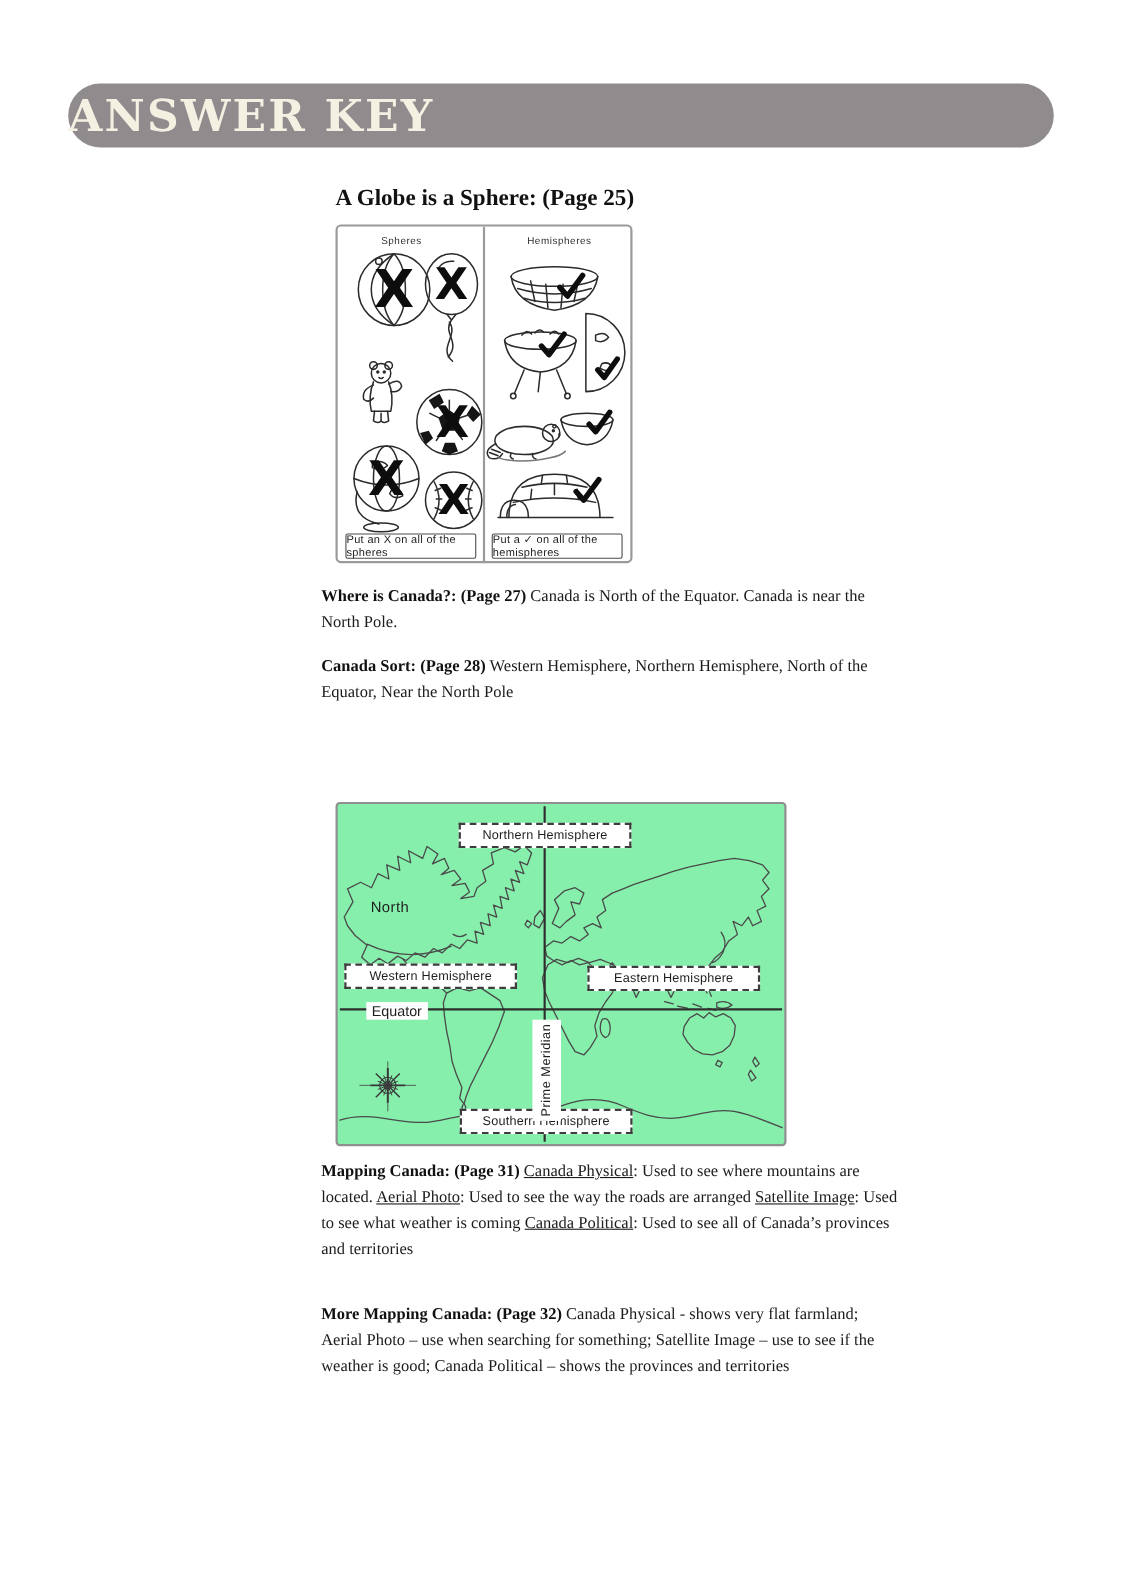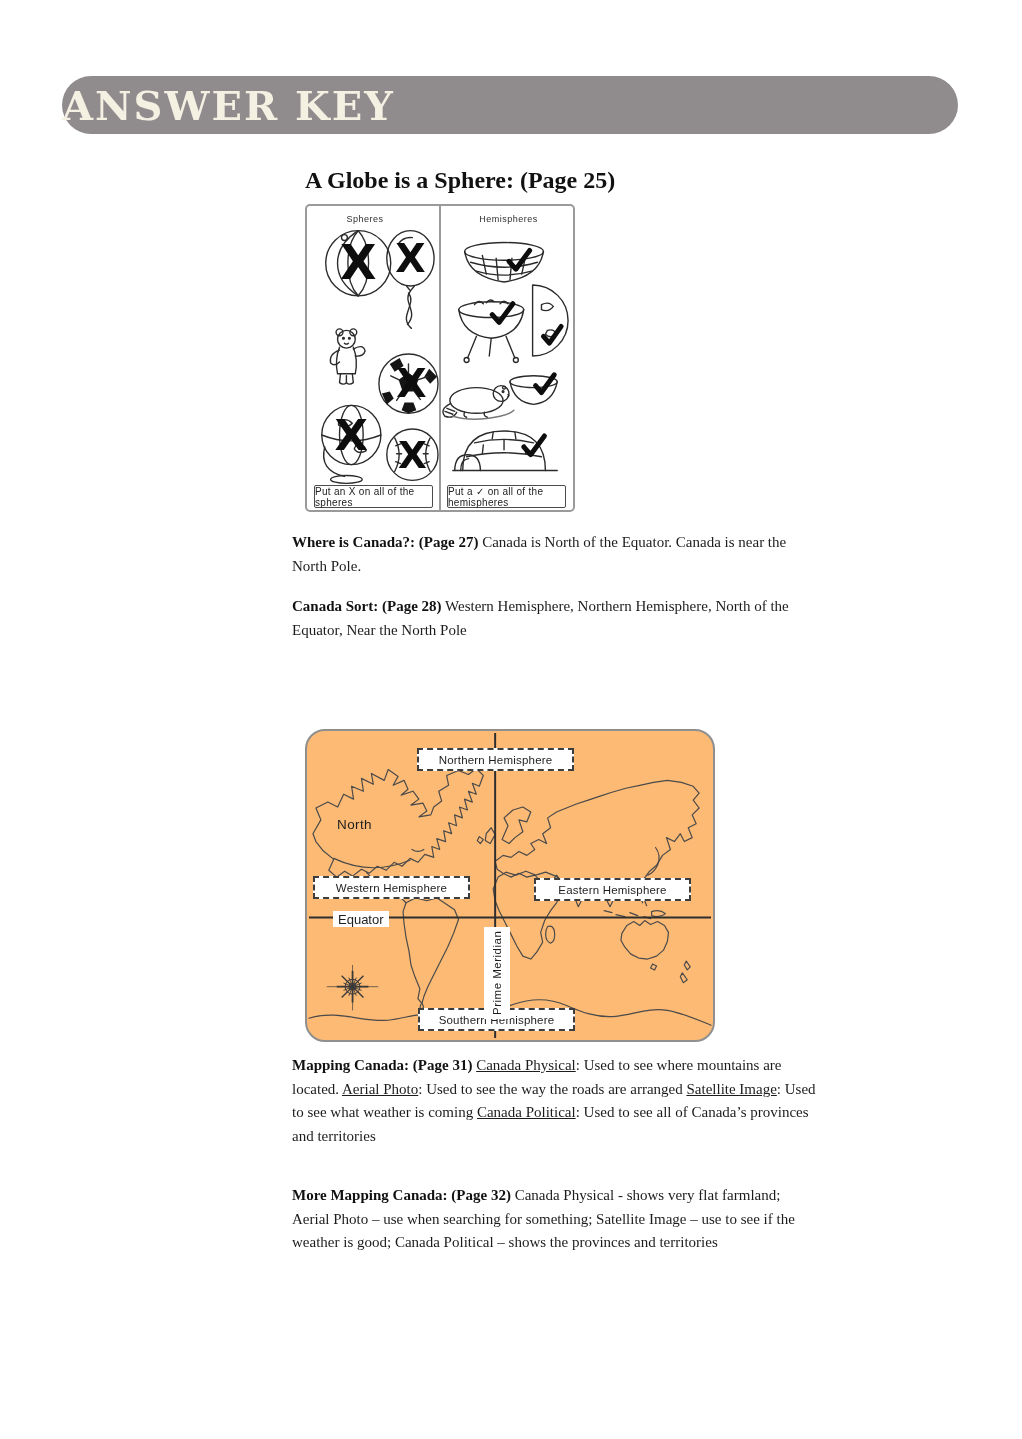--- a/index.html
+++ b/index.html
@@ -4,40 +4,40 @@
 <style>
   html,body{margin:0;padding:0;background:#fff;}
   .page{position:relative;width:1022px;height:1439px;background:#ffffff;overflow:hidden;
         font-family:"Liberation Serif",serif;color:#1b1b1b;}
   
   .banner{position:absolute;left:62px;top:76px;width:896px;height:58px;border-radius:29px;
           display:flex;align-items:center;justify-content:flex-start;}
   .banner-title{font-family:"DejaVu Serif",serif;font-weight:bold;font-size:40px;
                 letter-spacing:2px;}
   
-  .heading{position:absolute;left:305px;margin:0;font-size:24px;font-weight:bold;color:#111;}
+  .heading{position:absolute;left:305px;margin:0;font-size:21px;font-weight:bold;color:#111;}
   .para{position:absolute;left:292px;width:527px;margin:0;font-size:15px;line-height:23.6px;color:#1c1c1c;}
   .para b{font-weight:bold;color:#111;}
   .u{text-decoration:underline;}
   
   .ws{position:absolute;left:305px;top:204px;width:270px;height:308px;box-sizing:border-box;
       border:2px solid #9a9a9a;border-radius:5px;background:#fff;}
   .ws svg{position:absolute;left:0;top:0;}
   .ws-header{position:absolute;top:8px;font-family:"Liberation Sans",sans-serif;font-size:9px;
              letter-spacing:.5px;color:#2f2f2f;text-align:center;}
   .ws-cap{position:absolute;top:279px;width:119px;height:23px;box-sizing:border-box;border:1.5px solid #4c4c4c;
           border-radius:2px;background:#fff;display:flex;align-items:center;justify-content:center;
           font-family:"Liberation Sans",sans-serif;font-size:10px;letter-spacing:.3px;color:#222;}
   .art{stroke:#2b2b2b;stroke-width:1.4;fill:none;stroke-linecap:round;stroke-linejoin:round;}
   .artfill{fill:#151515;stroke:none;}
   .chk{stroke:#0d0d0d;stroke-width:5;fill:none;stroke-linecap:round;stroke-linejoin:round;}
   .xmark{font-family:"DejaVu Sans",sans-serif;font-weight:700;fill:#0d0d0d;text-anchor:middle;}
   
   .map{position:absolute;left:305px;top:729px;width:410px;height:313px;box-sizing:border-box;
-       border:2px solid #8f8f8f;border-radius:20px;background:#fdba74;}
+       border:2px solid #8f8f8f;border-radius:4px;background:#86efac;}
   .map svg{position:absolute;left:0;top:0;}
   .map-box{position:absolute;box-sizing:border-box;border:2px dashed #3d3d3d;background:#fff;
            display:flex;align-items:center;justify-content:center;
            font-family:"Liberation Sans",sans-serif;font-size:11.5px;letter-spacing:.2px;color:#1e1e1e;}
   .map-label{position:absolute;font-family:"Liberation Sans",sans-serif;color:#1e1e1e;}
   .pm-label{position:absolute;left:177px;top:196px;width:26px;height:92px;background:#fff;
             display:flex;align-items:center;justify-content:center;writing-mode:vertical-rl;
             transform:rotate(180deg);font-family:"Liberation Sans",sans-serif;font-size:11.5px;
             letter-spacing:.5px;color:#1e1e1e;}
   .mapline{stroke:#2e2e2e;stroke-width:2;fill:none;}

